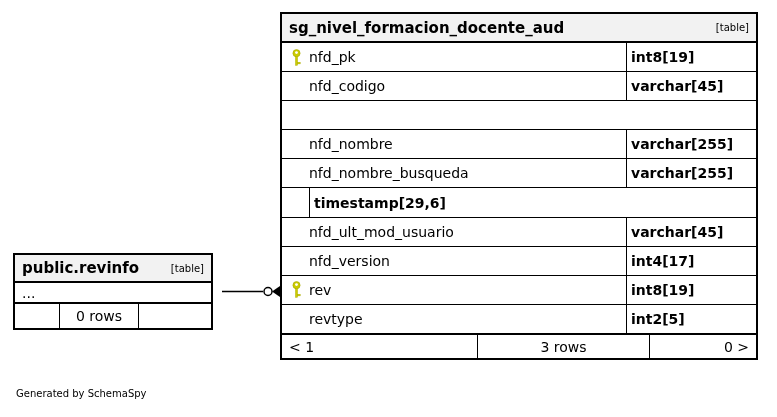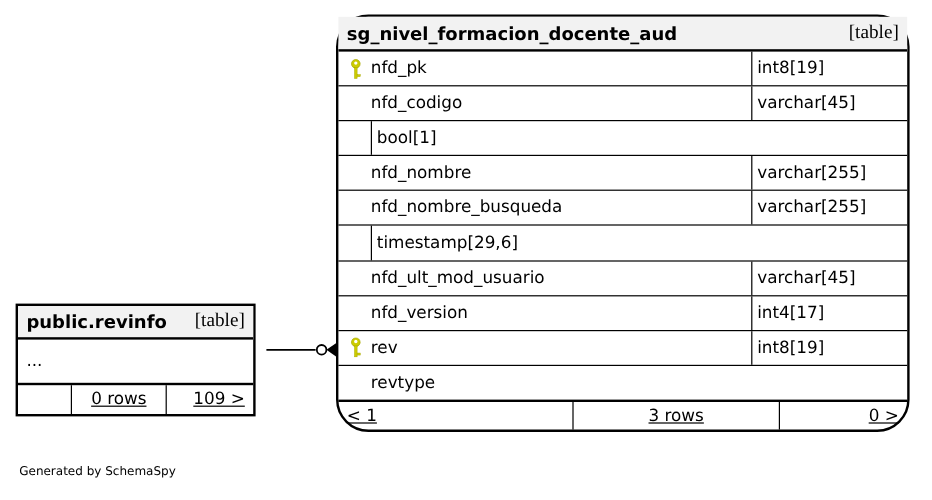--- a/index.html
+++ b/index.html
@@ -12,36 +12,36 @@
     overflow: hidden;
   }
   .table-node {
     position: absolute;
     border: 2px solid #000;
     background: #fff;
     box-sizing: border-box;
     display: flex;
     flex-direction: column;
   }
-  #aud-table { left: 280px; top: 12px; width: 478px; height: 348px; border-radius: 27px; }
-  #revinfo-table { left: 13px; top: 253px; width: 200px; height: 94px; }
+  #aud-table { left: 280px; top: 12px; width: 478px; height: 348px; }
+  #revinfo-table { left: 13px; top: 253px; width: 200px; height: 77px; }
 
   .node-header {
     background: var(--header-bg, #f2f2f2);
     border-bottom: 2px solid #000;
     display: flex;
     align-items: center;
     justify-content: space-between;
     padding: 0 7px;
     flex: 0 0 auto;
   }
   #aud-table .node-header { height: 27px; }
   #revinfo-table .node-header { height: 26px; }
   .node-title { font-weight: bold; font-size: 15px; white-space: nowrap; }
-  .node-tag { font-size: 16px; white-space: nowrap; font-family: Liberation Serif, serif; }
+  .node-tag { font-size: 10px; white-space: nowrap; }
 
   .rows { flex: 1; display: flex; flex-direction: column; }
   .col-row {
     flex: 1;
     display: flex;
     align-items: stretch;
     border-bottom: 1px solid #000;
     font-size: 14px;
   }
   .col-row:last-child { border-bottom: none; }
@@ -53,38 +53,38 @@
   }
   .name-cell { flex: 1; display: flex; align-items: center; white-space: nowrap; }
   .type-cell {
     flex: 0 0 130px;
     border-left: 1px solid #000;
     display: flex;
     align-items: center;
     padding-left: 4px;
     box-sizing: border-box;
     white-space: nowrap;
+    font-weight: bold;
   }
 
   .node-footer {
     border-top: 2px solid #000;
     display: flex;
     font-size: 14px;
     flex: 0 0 auto;
     align-items: stretch;
   }
   #aud-table .node-footer { height: 23px; }
   #revinfo-table .node-footer { height: 24px; }
   .footer-cell {
     display: flex;
     align-items: center;
     box-sizing: border-box;
     padding: 0 7px;
     white-space: nowrap;
-    text-decoration: underline;
   }
   .footer-cell.mid { border-left: 1px solid #000; border-right: 1px solid #000; justify-content: center; }
   .footer-cell.left { justify-content: flex-start; }
   .footer-cell.right { justify-content: flex-end; flex: 1; }
   #aud-table .footer-cell.left { flex: 0 0 151px; }
   #aud-table .footer-cell.mid { flex: 0 0 173px; margin-left: 44px; }
   #revinfo-table .footer-cell.left { flex: 0 0 44px; }
   #revinfo-table .footer-cell.mid { flex: 0 0 80px; }
 
   .ellipsis-row {
@@ -141,21 +141,20 @@
       </div>
       <div class="col-row">
         <span class="key-cell">
           <svg class="key-icon" width="9" height="17" viewBox="0 0 9 17" style="visibility: hidden;">
             <circle cx="4.5" cy="4.2" r="3.6" fill="#cccc00" stroke="#a8a800" stroke-width="0.6"></circle>
             <circle cx="4.5" cy="3.6" r="1.4" fill="#ffffff"></circle>
             <rect x="3.4" y="7.2" width="2.2" height="9.2" fill="#cccc00" stroke="#a8a800" stroke-width="0.4"></rect>
             <rect x="5.6" y="13.2" width="2.6" height="1.7" fill="#cccc00" stroke="#a8a800" stroke-width="0.4"></rect>
           </svg>
         </span>
-        <span class="type-cell">bool[1]</span>
       </div>
       <div class="col-row">
         <span class="key-cell">
           <svg class="key-icon" width="9" height="17" viewBox="0 0 9 17" style="visibility: hidden;">
             <circle cx="4.5" cy="4.2" r="3.6" fill="#cccc00" stroke="#a8a800" stroke-width="0.6"></circle>
             <circle cx="4.5" cy="3.6" r="1.4" fill="#ffffff"></circle>
             <rect x="3.4" y="7.2" width="2.2" height="9.2" fill="#cccc00" stroke="#a8a800" stroke-width="0.4"></rect>
             <rect x="5.6" y="13.2" width="2.6" height="1.7" fill="#cccc00" stroke="#a8a800" stroke-width="0.4"></rect>
           </svg>
         </span>
@@ -224,39 +223,39 @@
       <div class="col-row">
         <span class="key-cell">
           <svg class="key-icon" width="9" height="17" viewBox="0 0 9 17" style="visibility: hidden;">
             <circle cx="4.5" cy="4.2" r="3.6" fill="#cccc00" stroke="#a8a800" stroke-width="0.6"></circle>
             <circle cx="4.5" cy="3.6" r="1.4" fill="#ffffff"></circle>
             <rect x="3.4" y="7.2" width="2.2" height="9.2" fill="#cccc00" stroke="#a8a800" stroke-width="0.4"></rect>
             <rect x="5.6" y="13.2" width="2.6" height="1.7" fill="#cccc00" stroke="#a8a800" stroke-width="0.4"></rect>
           </svg>
         </span>
         <span class="name-cell">revtype</span>
+        <span class="type-cell">int2[5]</span>
       </div>
     </div>
   <div class="node-footer">
     <span class="footer-cell left">&lt; 1</span>
     <span class="footer-cell mid">3 rows</span>
     <span class="footer-cell right">0 &gt;</span>
   </div>
 </div>
 
 <div class="table-node" id="revinfo-table">
   <div class="node-header">
     <span class="node-title">public.revinfo</span>
     <span class="node-tag">[table]</span>
   </div>
   <div class="ellipsis-row">...</div>
   <div class="node-footer">
     <span class="footer-cell left"></span>
     <span class="footer-cell mid">0 rows</span>
-    <span class="footer-cell right">109 &gt;</span>
   </div>
 </div>
 
 <svg id="fk-edge" width="72" height="21" viewBox="0 0 72 21">
   <line x1="12" y1="10.5" x2="53" y2="10.5" stroke="#000000" stroke-width="1.4"></line>
   <circle cx="58" cy="10.5" r="4" fill="#ffffff" stroke="#000000" stroke-width="1.5"></circle>
   <polygon points="62,10.5 70,5 70,16" fill="#000000"></polygon>
 </svg>
 
 <div id="credit">Generated by SchemaSpy</div>

